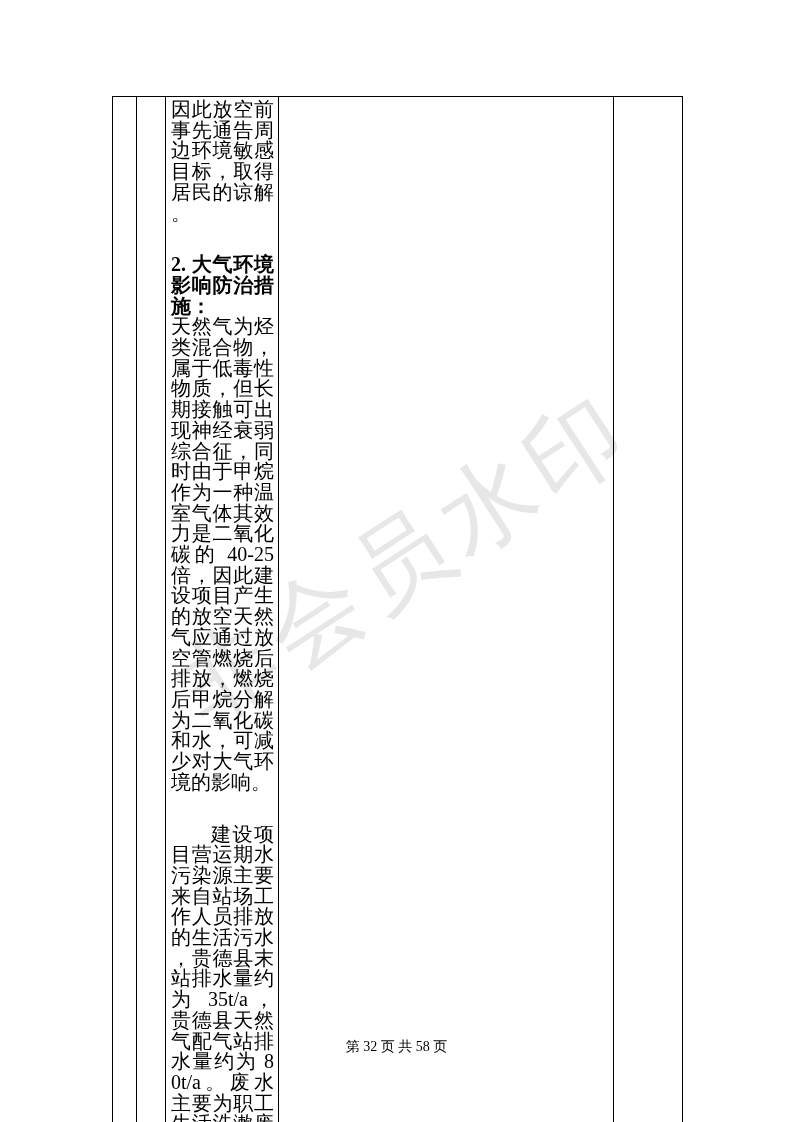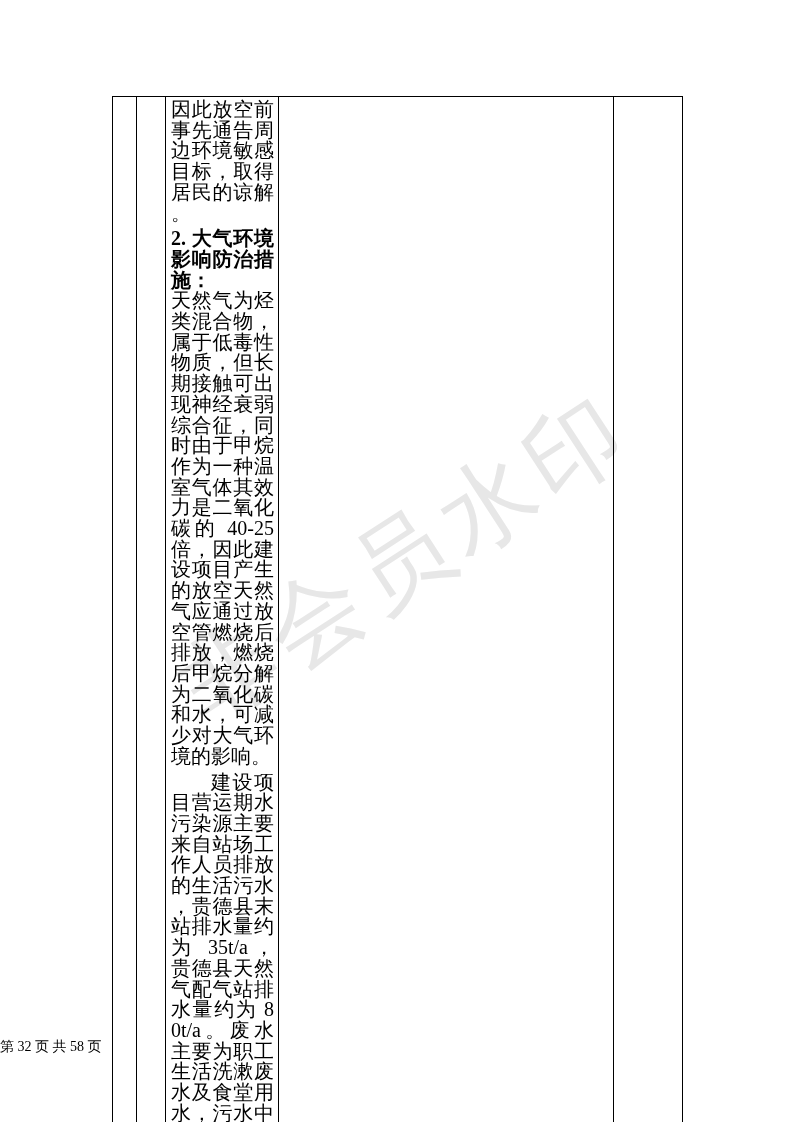--- a/index.html
+++ b/index.html
@@ -61,29 +61,30 @@
     padding:2px 4px 0 5px;
     font-size:20px;
     line-height:20.7px;
   }
   .para{
     text-align:justify;
     text-justify:inter-character;
     word-break:break-all;
     line-break:anywhere;
   }
-  .para.gap{margin-top:5px;}
+  .para.gap{margin-top:31px;}
   .para.heading{font-weight:bold;}
   .para.indent{text-indent:2em;}
   
   .footer{
     position:absolute;
     left:0;
     top:1038px;
     width:793px;
+    text-align:center;
     font-size:14px;
     z-index:1;
   }
 </style>
 </head>
 <body>
 
 <div class="page">
 
   <div class="watermark">非会员水印</div>

